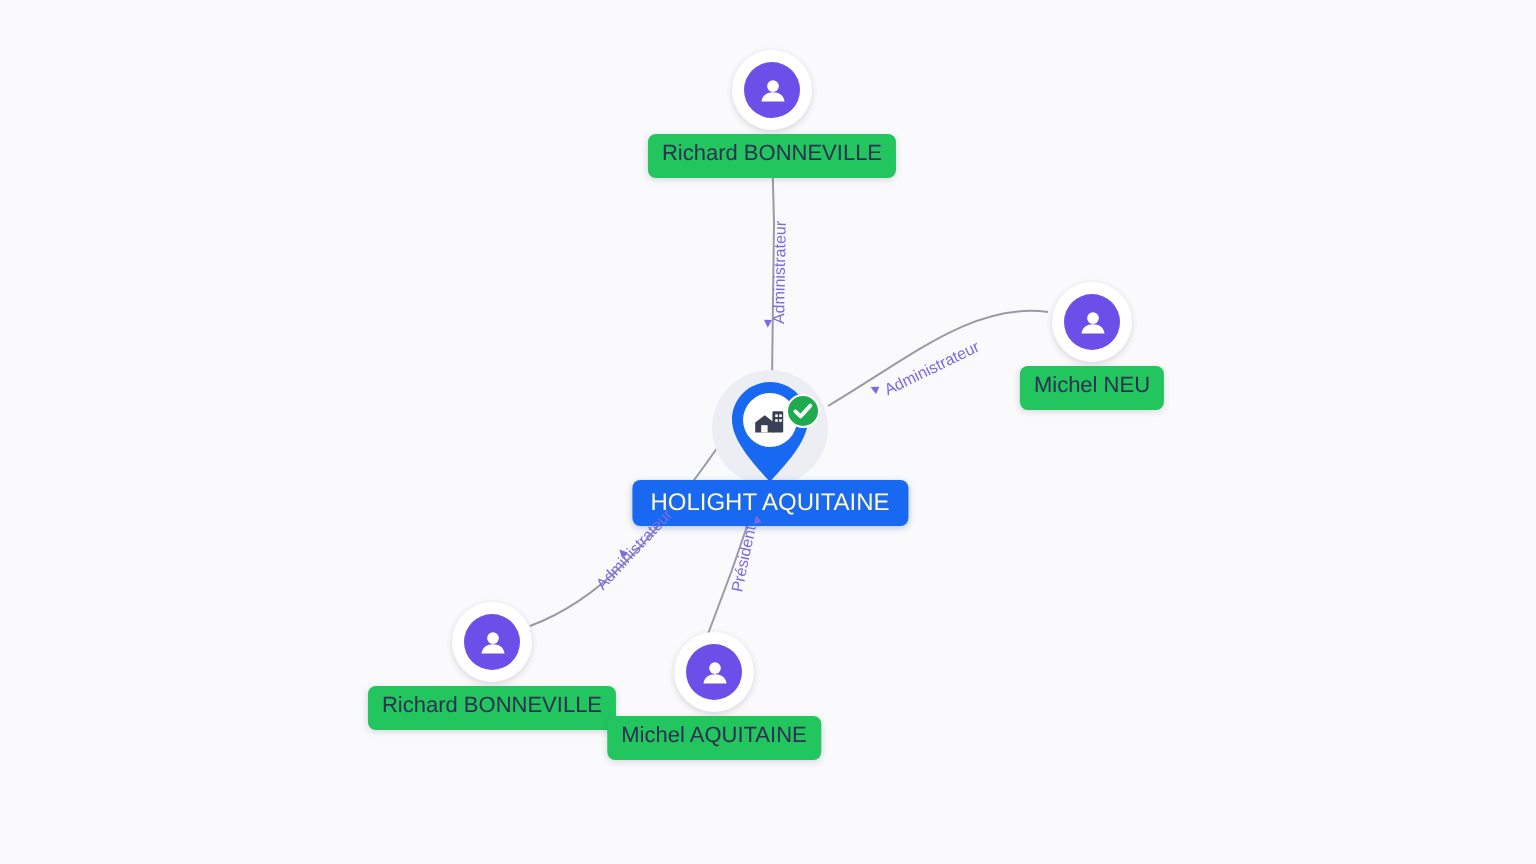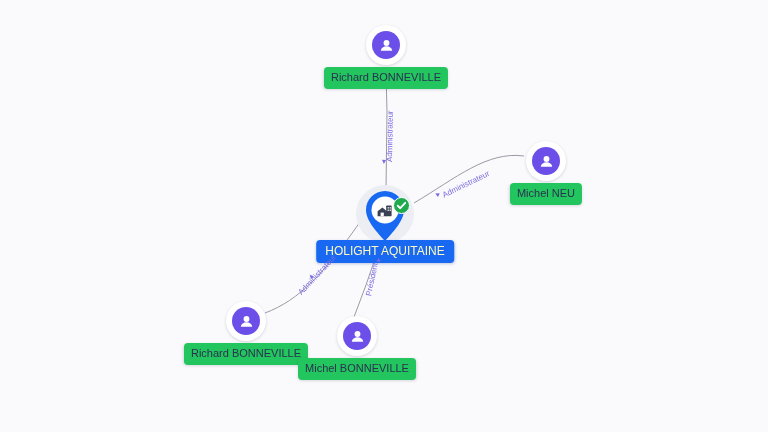--- a/index.html
+++ b/index.html
@@ -217,21 +217,21 @@
       </div>
       <div class="person-node" style="left: 357px; top: 336px;">
         <div class="avatar-ring">
           <div class="avatar-circle" style="background: rgb(108, 79, 232);">
             <svg viewBox="0 0 18 18" width="17" height="17">
               <circle cx="9" cy="6.4" r="3.1" fill="#ffffff"></circle>
               <path d="M2.9 14.6 C3.3 11.3 5.9 9.7 9 9.7 C12.1 9.7 14.7 11.3 15.1 14.6 Z" fill="#ffffff"></path>
             </svg>
           </div>
         </div>
-        <div class="node-label">Michel BONNEVILLE</div>
+        <div class="node-label">Michel AQUITAINE</div>
       </div>
     </div>
 
   <div id="label-layer">
       <div class="edge-label" style="left: 390px; top: 158px; transform: rotate(-89deg);">Administrateur</div>
       <div class="edge-arrow" style="left: 386px; top: 160px; transform: rotate(92deg);">
         <i></i>
       </div>
       <div class="edge-label" style="left: 443px; top: 192px; transform: rotate(-26deg);">Administrateur</div>
       <div class="edge-arrow" style="left: 438px; top: 197px; transform: rotate(205deg);">

